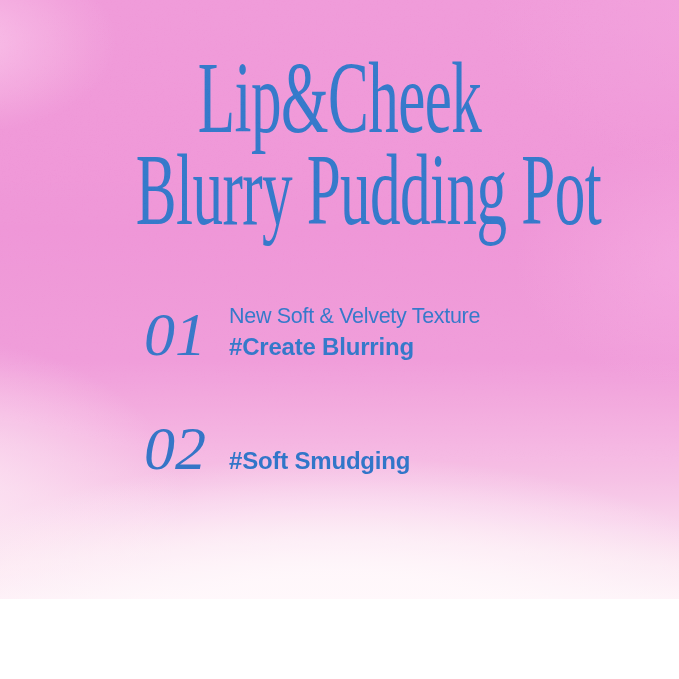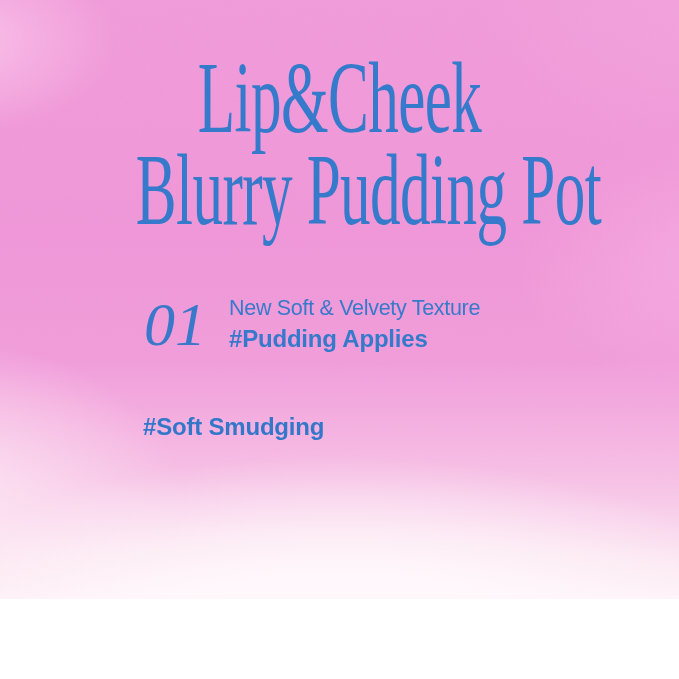--- a/index.html
+++ b/index.html
@@ -46,37 +46,37 @@
     transform-origin:50% 50%;
     letter-spacing:-1px;
   }
   .features{
     position:absolute;
     left:143px;top:292px;
     list-style:none;
   }
   .feature{
     display:flex;
-    align-items:center;
+    align-items:flex-end;
     gap:22px;
   }
   .feature.f1{margin-bottom:56px;}
   .feature.f2{margin-bottom:44px;}
   .num{
     flex:none;
     width:64px;
     margin-top:2px;
     font-family:"Liberation Serif","DejaVu Serif",serif;
     font-style:italic;
     font-size:62px;
     line-height:56px;
     color:var(--num-blue);
     text-align:center;
   }
-  .lines{padding-top:1px;}
+  .lines{padding-top:1px;margin-top:8px;}
   .line{
     font-size:21.5px;
     line-height:30px;
     letter-spacing:-0.3px;
     color:var(--text-blue);
     white-space:nowrap;
   }
   .line:empty{display:none;}
   .hashtag{
     font-size:24px;
@@ -96,24 +96,25 @@
     <div class="title-line">Lip&amp;Cheek</div>
     <div class="title-line">Blurry Pudding Pot</div>
   </header>
 
   <ol class="features">
     <li class="feature f1">
       <div class="num">01</div>
       <div class="lines">
         <div class="line">New Soft &amp; Velvety Texture</div>
 
-        <div class="hashtag">#Pudding Applies</div>
+        <div class="hashtag">#Create Blurring</div>
       </div>
     </li>
     <li class="feature f2">
+      <div class="num">02</div>
       <div class="lines">
 
         <div class="hashtag">#Soft Smudging</div>
       </div>
     </li>
   </ol>
 
   <svg class="grain" width="679" height="679" xmlns="http://www.w3.org/2000/svg" aria-hidden="true">
     <filter id="noiseFilter">
       <feTurbulence type="fractalNoise" baseFrequency="0.85" numOctaves="2" stitchTiles="stitch"></feTurbulence>

